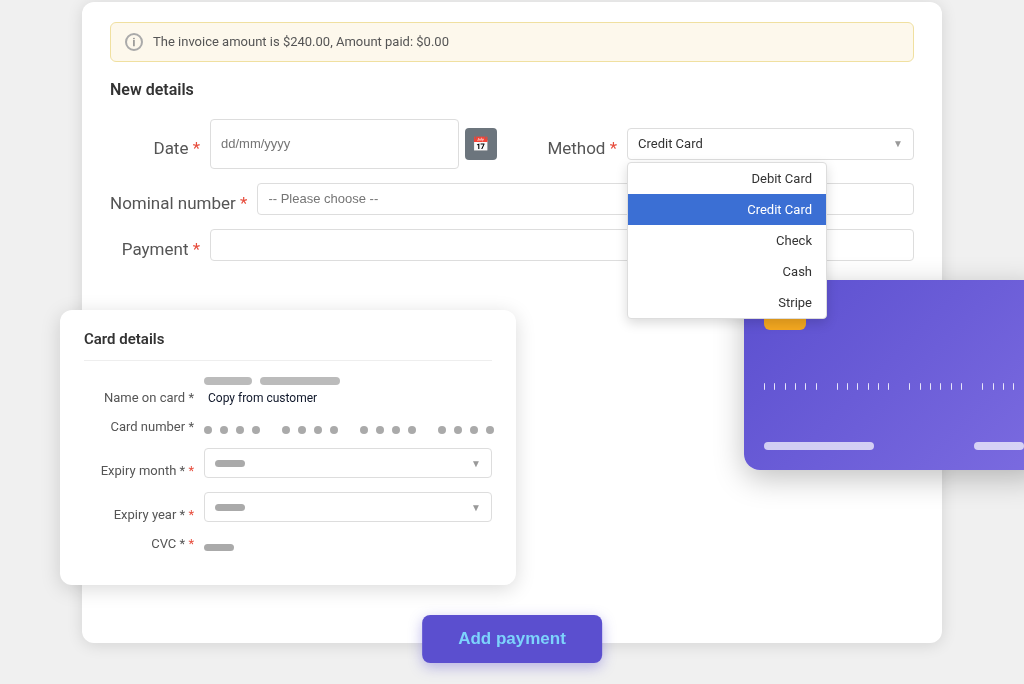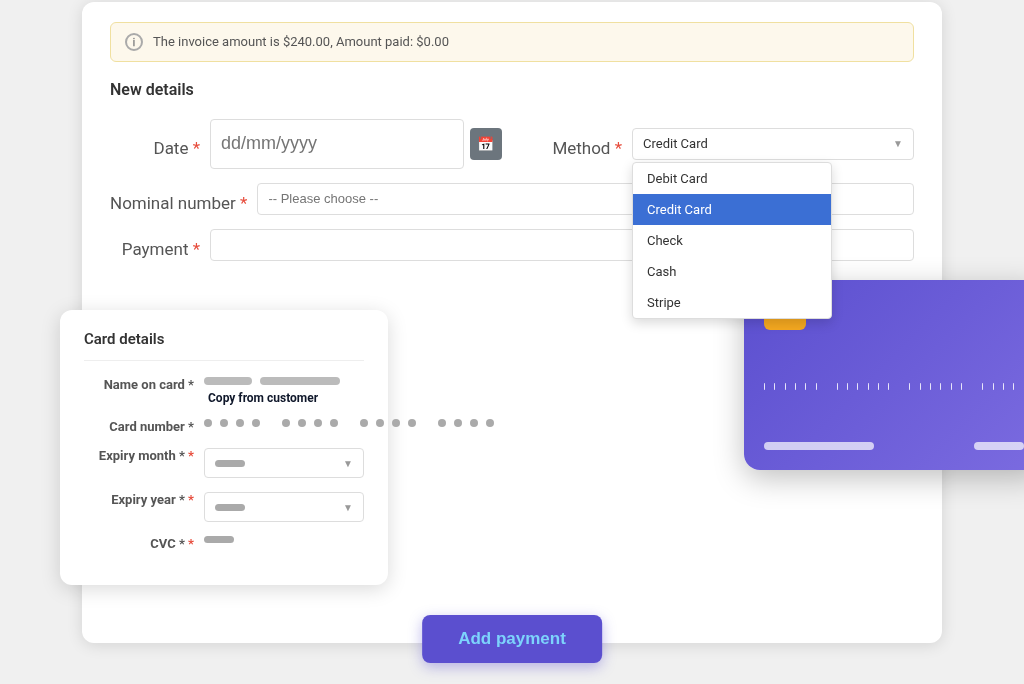--- a/index.html
+++ b/index.html
@@ -101,21 +101,21 @@
       display: flex;
       align-items: center;
       gap: 6px;
       flex: 1;
     }
 
     .date-input {
       border: 1px solid #ddd;
       border-radius: 4px;
       padding: 24px 10px;
-      font-size: 18px;
+      font-size: 13px;
       color: #aaa;
       background: #fff;
       flex: 1;
       height: 43px;
     }
 
     .calendar-btn {
       background: #6c757d;
       border: none;
       border-radius: 4px;
@@ -154,20 +154,21 @@
       position: absolute;
       top: 100%;
       left: 0;
       background: #fff;
       border: 1px solid #ddd;
       border-radius: 4px;
       box-shadow: 0 4px 12px rgba(0,0,0,0.15);
       min-width: 200px;
       z-index: 100;
       margin-top: 2px;
+      text-align: right;
     }
 
     .dropdown-item {
       padding: 8px 14px;
       font-size: 13px;
       cursor: pointer;
       color: #333;
     }
 
     .dropdown-item.selected {
@@ -176,39 +177,38 @@
     }
 
     .card-details-container {
       position: absolute;
       left: 60px;
       top: 310px;
       background: #fff;
       border-radius: 12px;
       box-shadow: 0 4px 20px rgba(0,0,0,0.15);
       padding: 20px 24px;
-      width: 328px;
+      width: 456px;
       z-index: 10;
     }
 
     .card-details-title {
       font-size: 15px;
       font-weight: 600;
       color: #333;
       margin-bottom: 16px;
       padding-bottom: 12px;
       border-bottom: 1px solid #eee;
     }
 
     .card-form-group {
       display: flex;
-      align-items: flex-start;
+      align-items: flex-end;
       gap: 10px;
       margin-bottom: 14px;
-      font-weight: bold;
     }
 
     .card-form-group label {
       font-size: 13px;
       color: #555;
       white-space: nowrap;
       min-width: 110px;
       text-align: right;
     }
 

